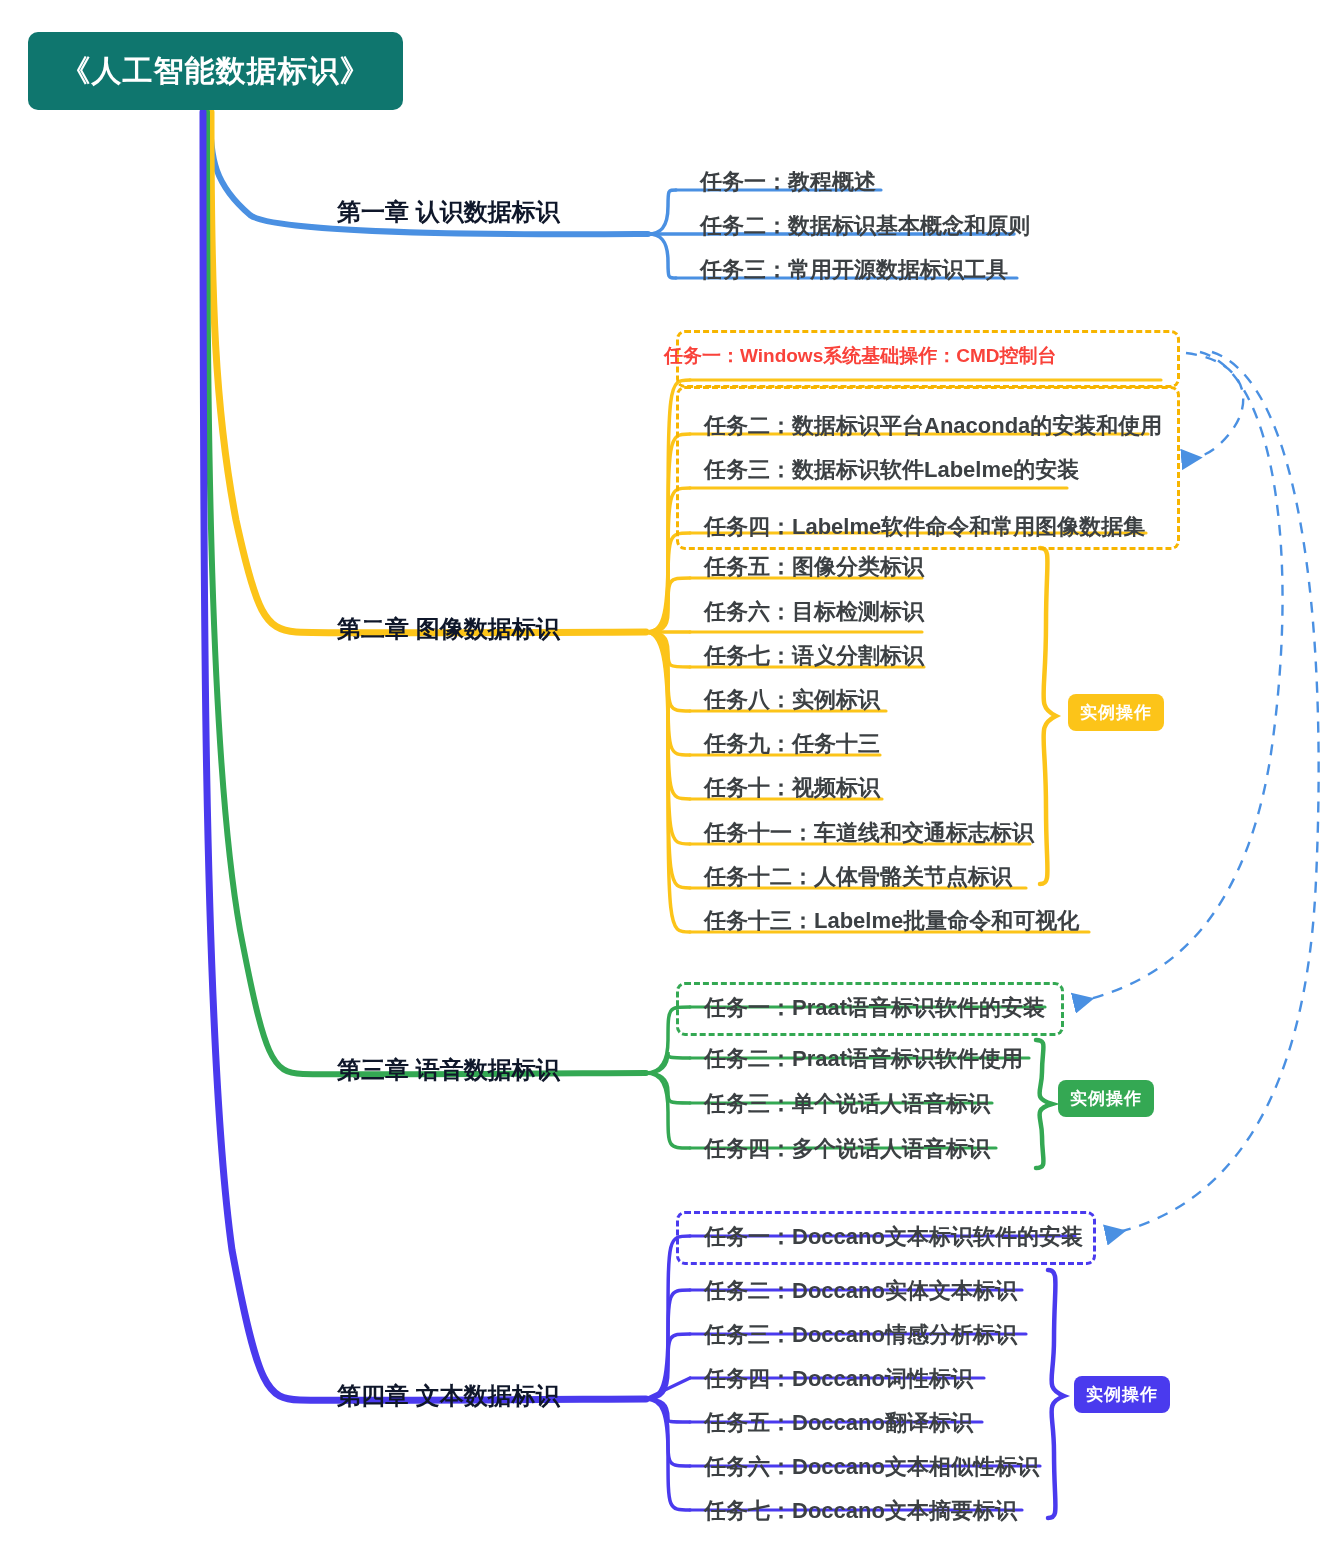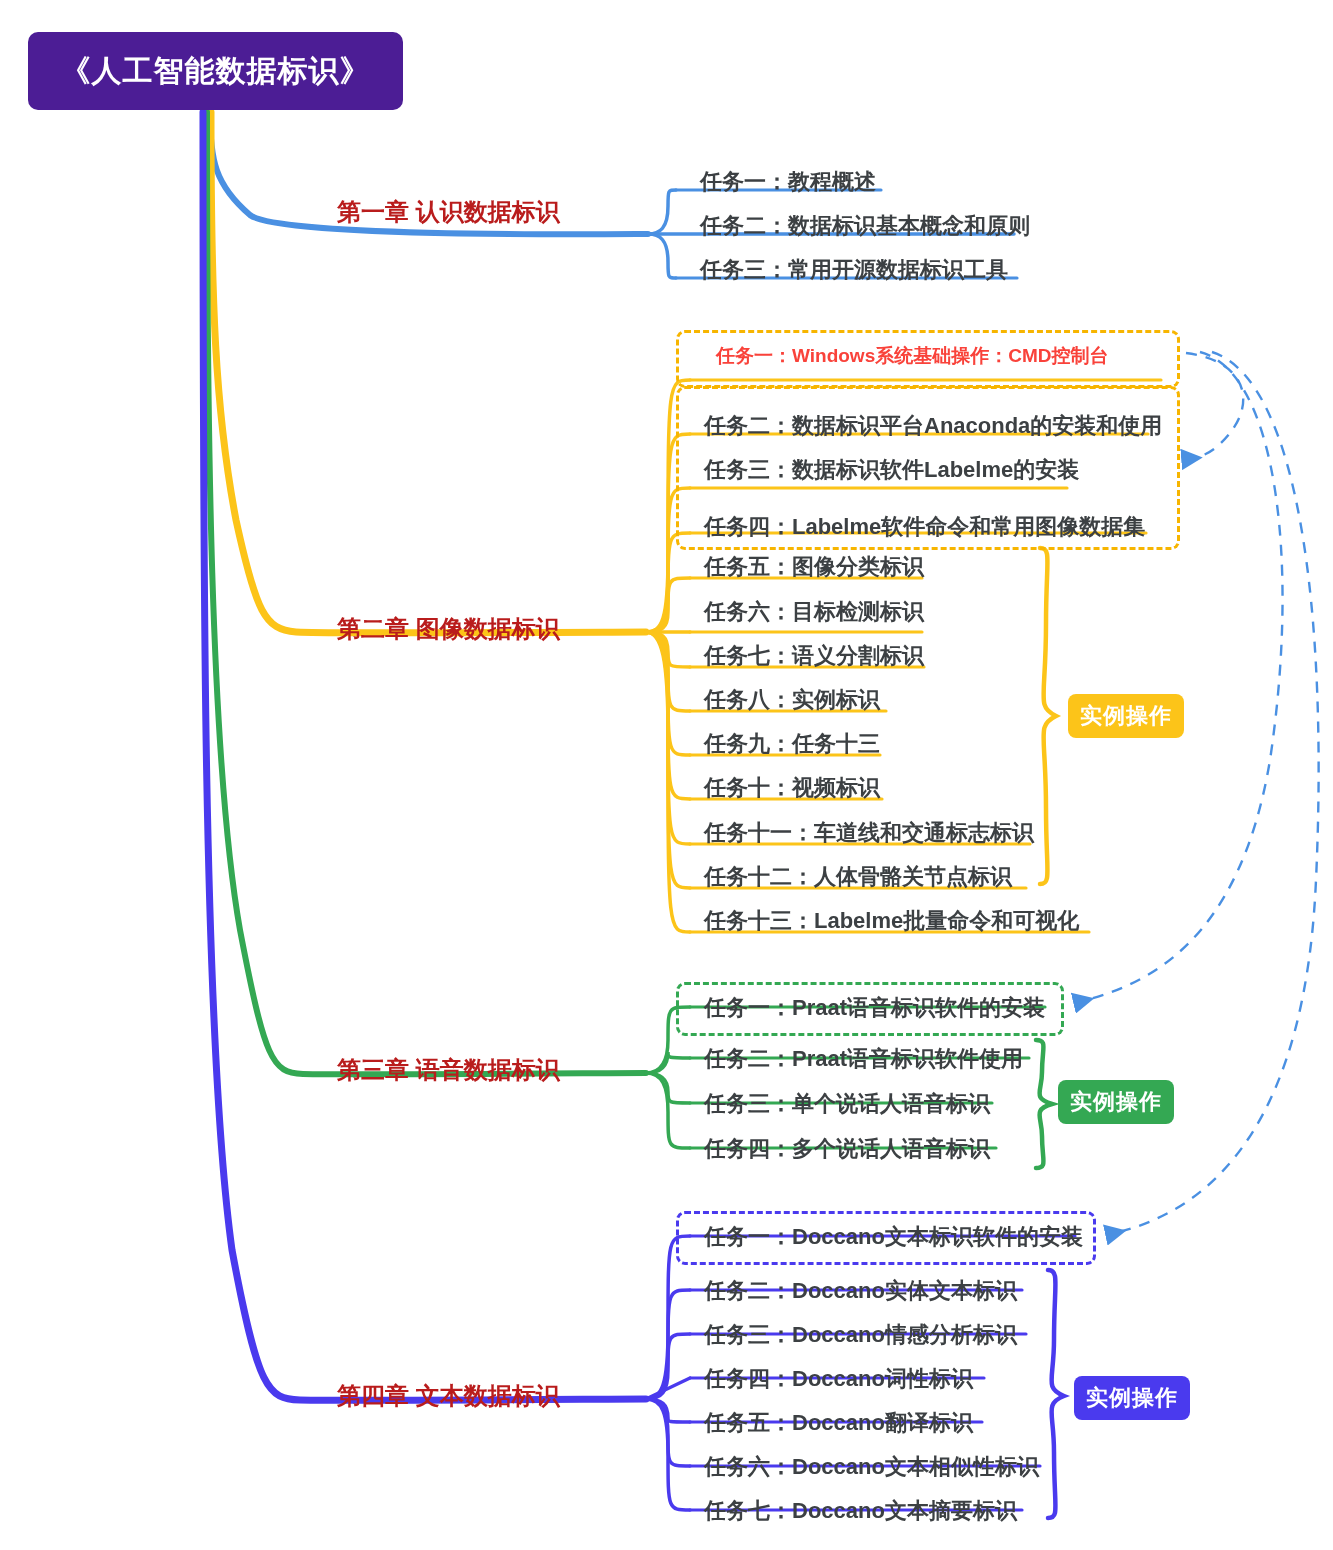--- a/index.html
+++ b/index.html
@@ -23,38 +23,38 @@
     left: 0; top: 0;
     width: 1333px; height: 1550px;
     pointer-events: none;
   }
 
   
   .root-node {
     position: absolute;
     left: 28px; top: 32px;
     width: 375px; height: 78px;
-    background: #4c1d95;
+    background: #0f766e;
     border-radius: 10px;
     display: flex;
     align-items: center;
     justify-content: center;
     color: #ffffff;
     font-size: 30px;
     font-weight: bold;
     letter-spacing: 1px;
     z-index: 5;
   }
 
   
   .chapter-label {
     position: absolute;
     font-size: 24px;
     font-weight: bold;
-    color: #b91c1c;
+    color: #0f172a;
     white-space: nowrap;
     z-index: 4;
   }
 
   
   .task {
     position: absolute;
     font-size: 22px;
     font-weight: bold;
     color: #3C4043;
@@ -72,21 +72,21 @@
     z-index: 3;
   }
   .dash-box.green { border-color: #34A853; }
   .dash-box.purple { border-color: #4A3AEE; }
 
   
   .badge {
     position: absolute;
     border-radius: 8px;
     color: #ffffff;
-    font-size: 22px;
+    font-size: 17px;
     font-weight: bold;
     display: flex;
     align-items: center;
     justify-content: center;
     padding: 7px 12px;
     z-index: 5;
     letter-spacing: 1px;
   }
 </style>
 </head>
@@ -211,21 +211,21 @@
   <div class="chapter-label" style="left:337px; top:1054px;text-align:center;">第三章 语音数据标识</div>
   <div class="chapter-label" style="left:337px; top:1380px;">第四章 文本数据标识</div>
 
   <div class="task" style="left:696px; top:166px;">任务一：教程概述</div>
   <div class="task" style="left:696px; top:210px;">任务二：数据标识基本概念和原则</div>
   <div class="task" style="left:696px; top:254px;">任务三：常用开源数据标识工具</div>
 
   <div class="dash-box" style="left:676px; top:330px; width:498px; height:52px;"></div>
   <div class="dash-box" style="left:676px; top:386px; width:498px; height:158px;"></div>
 
-  <div class="task red-text" style="left:712px; top:342px; font-size:19px;">任务一：Windows系统基础操作：CMD控制台</div>
+  <div class="task red-text" style="left:660px; top:342px; font-size:19px;">任务一：Windows系统基础操作：CMD控制台</div>
   <div class="task" style="left:700px; top:410px;">任务二：数据标识平台Anaconda的安装和使用</div>
   <div class="task" style="left:700px; top:454px;">任务三：数据标识软件Labelme的安装</div>
   <div class="task" style="left:700px; top:499px;margin-top:12px;">任务四：Labelme软件命令和常用图像数据集</div>
   <div class="task" style="left:700px; top:551px;">任务五：图像分类标识</div>
   <div class="task" style="left:700px; top:596px;font-family:Liberation Serif, serif;">任务六：目标检测标识</div>
   <div class="task" style="left:700px; top:640px;">任务七：语义分割标识</div>
   <div class="task" style="left:700px; top:684px;">任务八：实例标识</div>
   <div class="task" style="left:700px; top:728px;">任务九：任务十三</div>
   <div class="task" style="left:700px; top:772px;">任务十：视频标识</div>
   <div class="task" style="left:700px; top:817px;">任务十一：车道线和交通标志标识</div>

